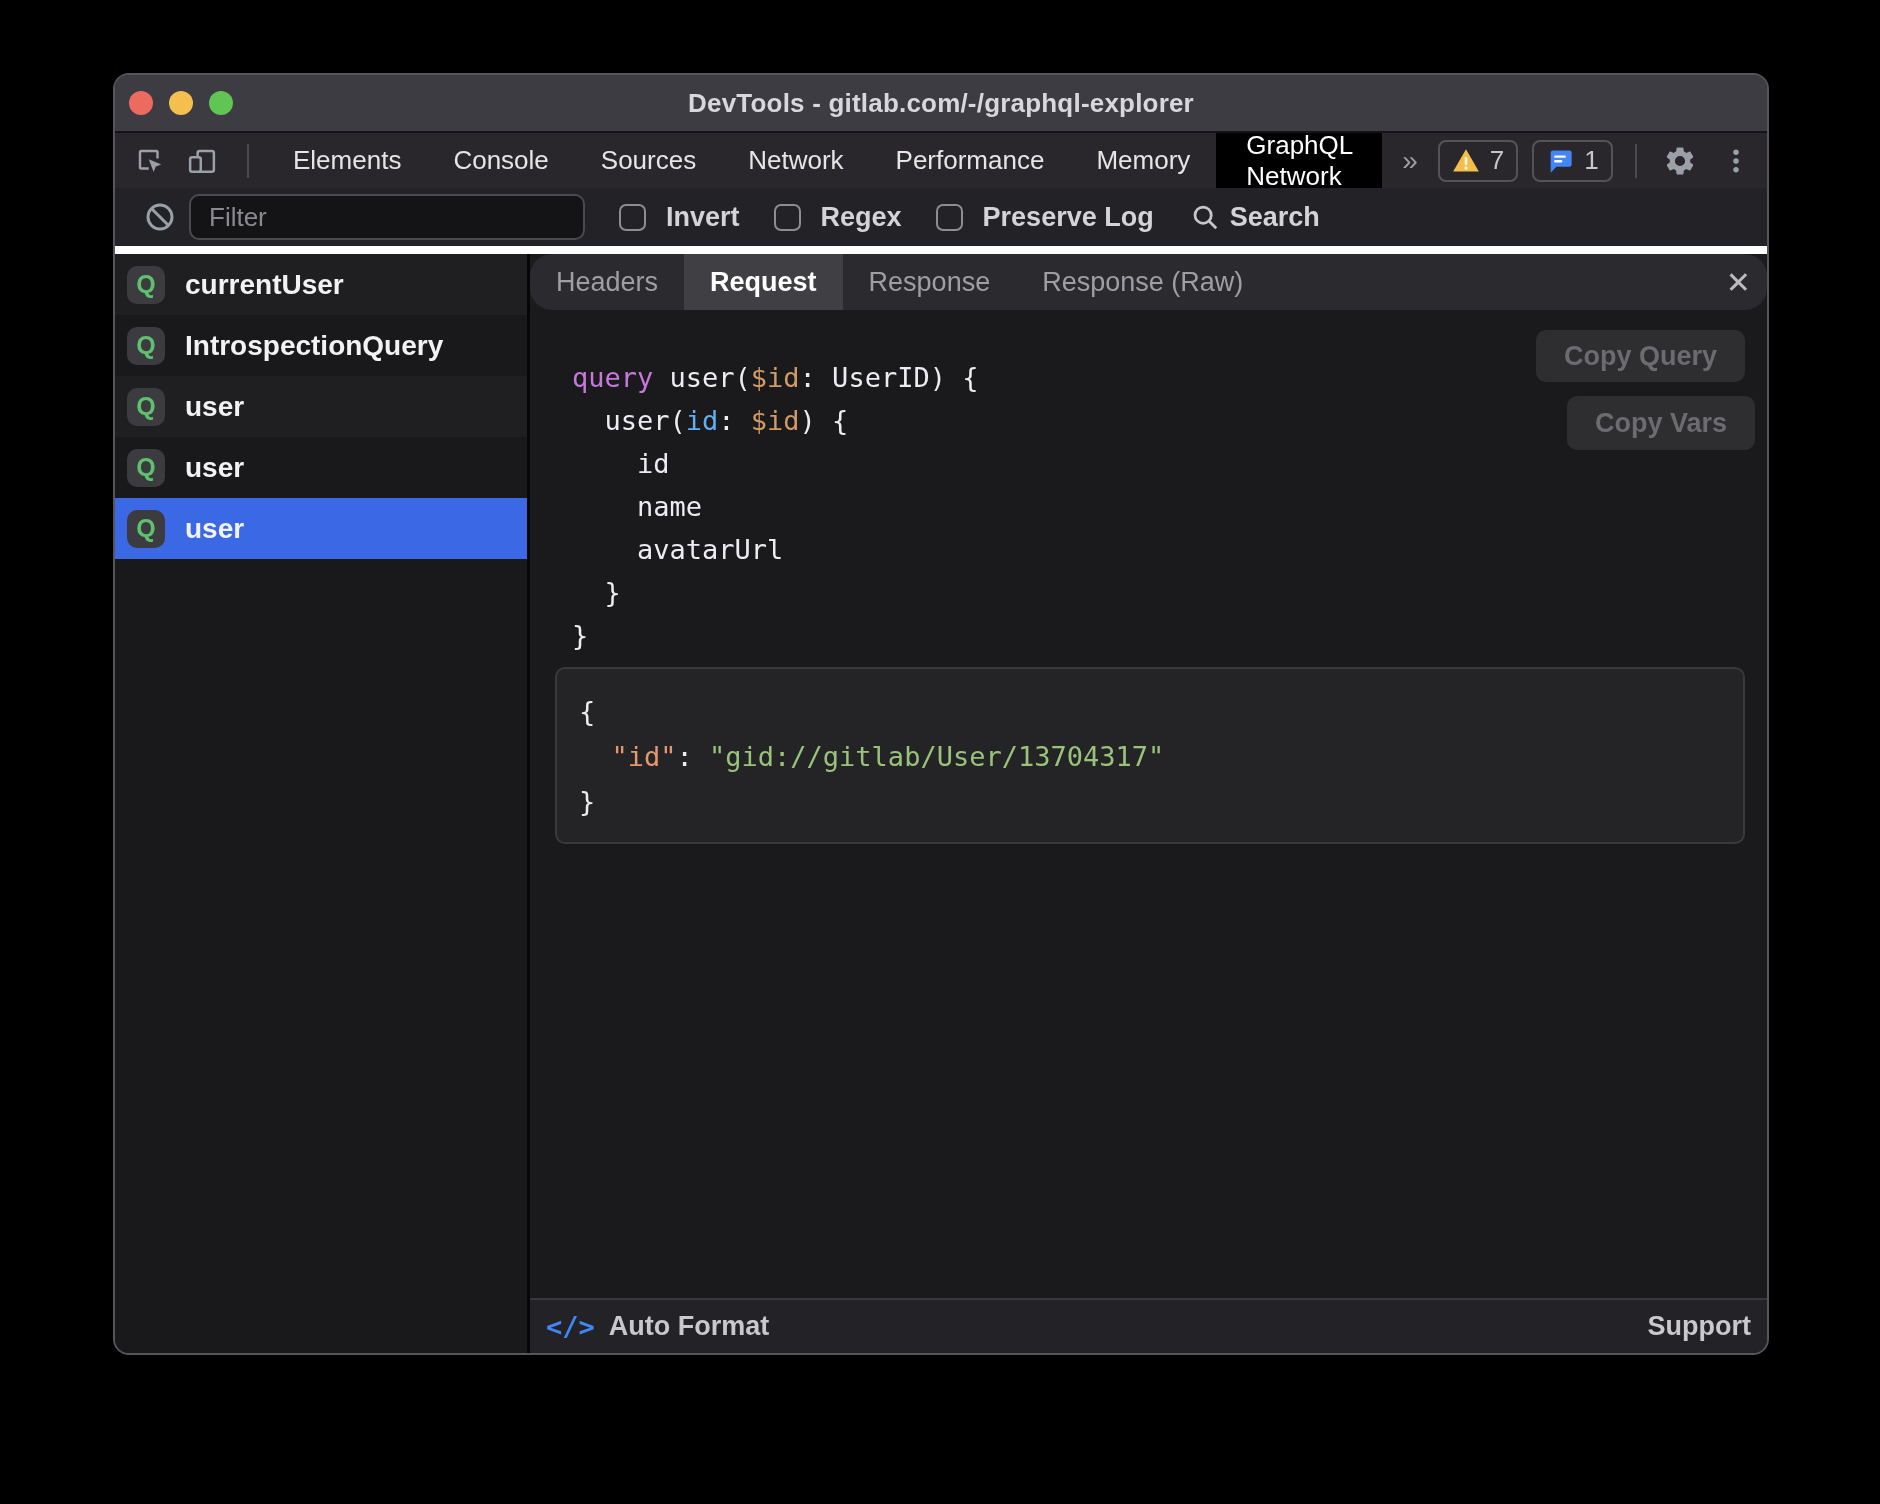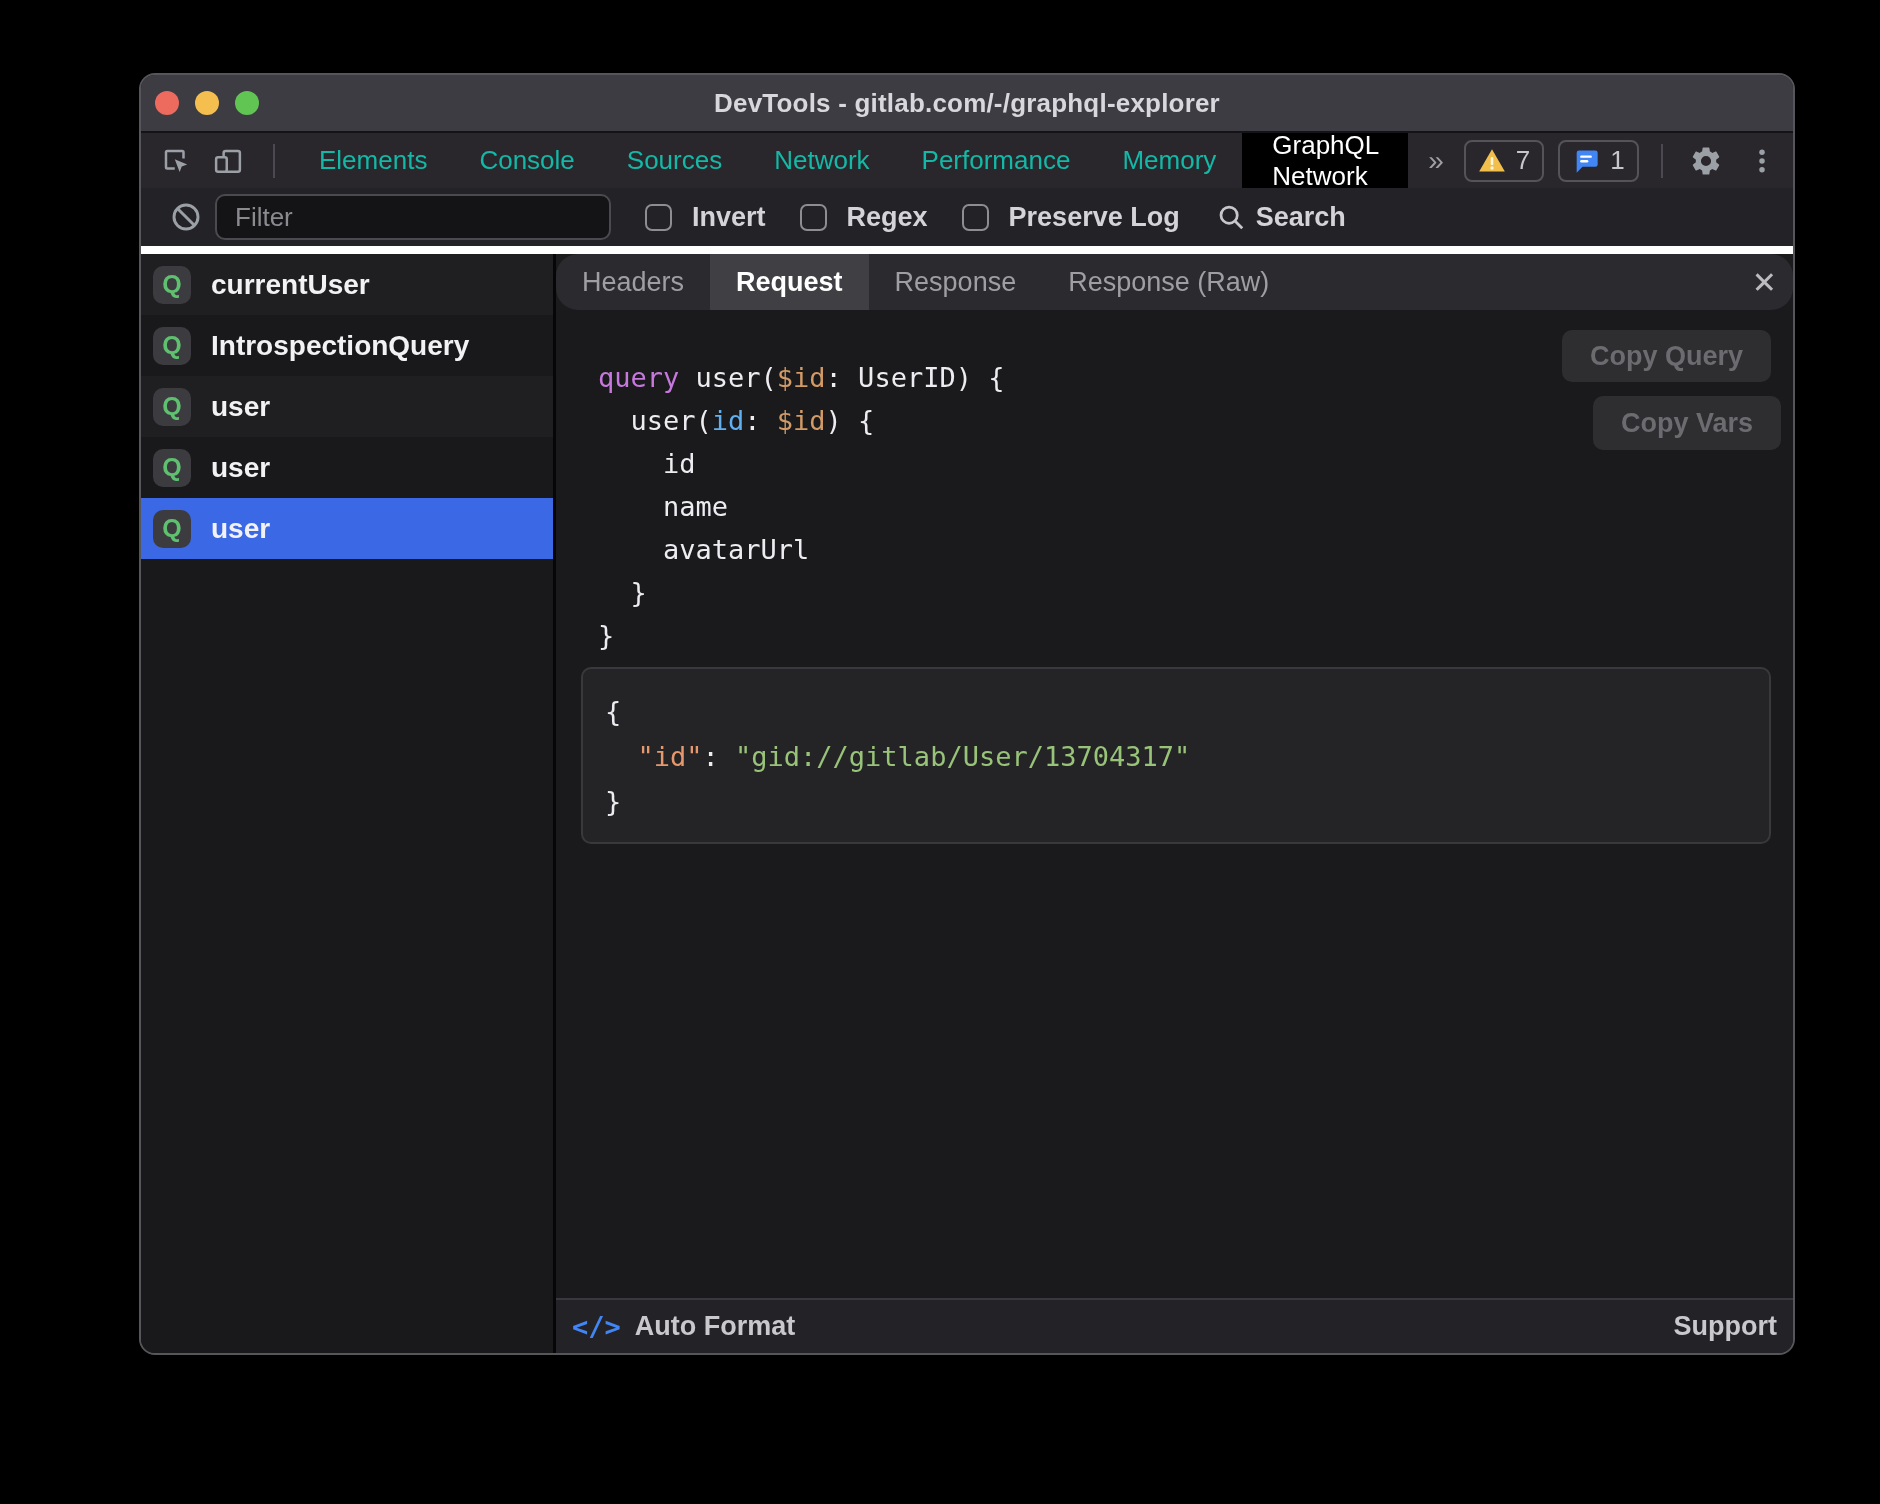--- a/index.html
+++ b/index.html
@@ -1,38 +1,38 @@
 <!DOCTYPE html>
 <html><head>
 <meta charset="utf-8">
 <style>
   * { margin:0; padding:0; box-sizing:border-box; }
   html,body { width:1880px; height:1504px; background:#000; overflow:hidden;
               font-family:"Liberation Sans", sans-serif; }
 
   .window { position:absolute; left:113px; top:73px; width:1656px; height:1282px;
             background:#1b1b1d; border:2px solid #56565a; border-radius:16px;
-            overflow:hidden; display:flex; flex-direction:column;margin-left:26px; }
+            overflow:hidden; display:flex; flex-direction:column; }
 
   
   .titlebar { height:58px; background:#3e3c43; border-bottom:2px solid #151317;
               display:flex; align-items:center; justify-content:center; position:relative; flex:0 0 auto; }
   .traffic { position:absolute; left:14px; top:0; height:100%; display:flex; align-items:center; gap:16px; }
   .light { width:24px; height:24px; border-radius:50%; }
   .light.red { background:#ed6a5f; }
   .light.yellow { background:#f5bf4f; }
   .light.green { background:#61c554; }
   .title-text { color:#d8d8dc; font-size:26px; font-weight:bold; letter-spacing:.2px; }
 
   
   .tabbar { height:55px; background:#29272c; display:flex; align-items:stretch; flex:0 0 auto; }
   .tool-icons { display:flex; align-items:center; padding:0 10px 0 20px; gap:22px; }
   .tool-icon { width:30px; height:30px; display:flex; align-items:center; justify-content:center; }
   .vdiv { width:2px; height:34px; background:#4c4a50; align-self:center; margin:0 8px; }
-  .dt-tab { display:flex; align-items:center; padding:0 26px; color:#14b8a6; font-size:26px; cursor:default; }
+  .dt-tab { display:flex; align-items:center; padding:0 26px; color:#e5e5e5; font-size:26px; cursor:default; }
   .dt-tab.active { background:#000; color:#fff; padding:0 30px; }
   .more-tabs { display:flex; align-items:center; padding:0 20px; color:#9e9ea3; font-size:28px; }
   .tabbar-spacer { flex:1; }
   .badges { display:flex; align-items:center; gap:14px; padding-right:18px; }
   .badge-box { display:flex; align-items:center; gap:10px; border:2px solid #545458;
                border-radius:8px; height:42px; padding:0 12px; color:#c7c7cb; font-size:26px; }
   .gear-wrap, .kebab-wrap { width:42px; height:42px; display:flex; align-items:center; justify-content:center; }
 
   
   .filterbar { height:66px; background:#232327; border-bottom:8px solid #ffffff;

